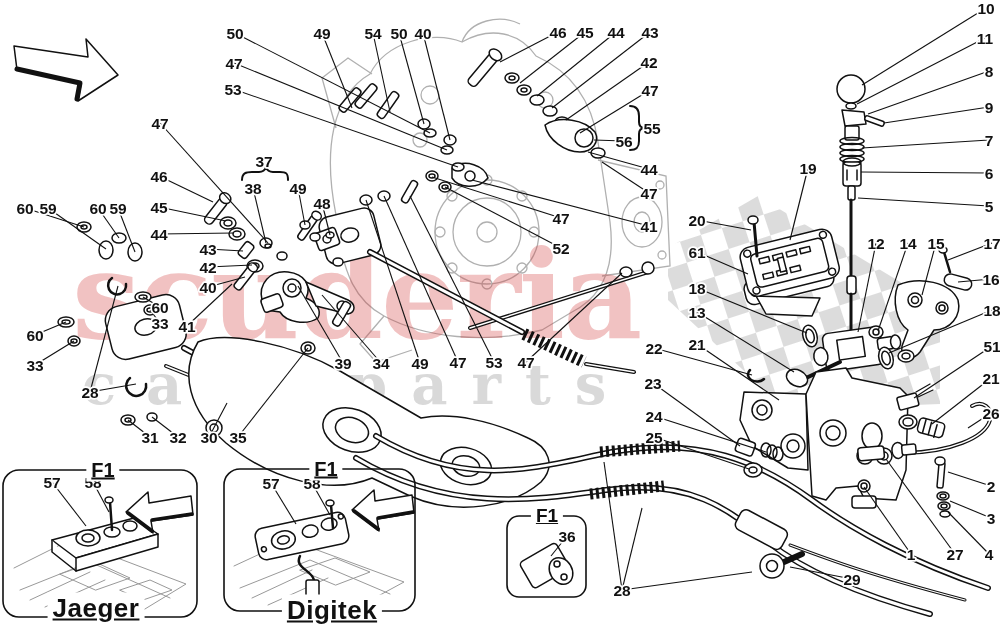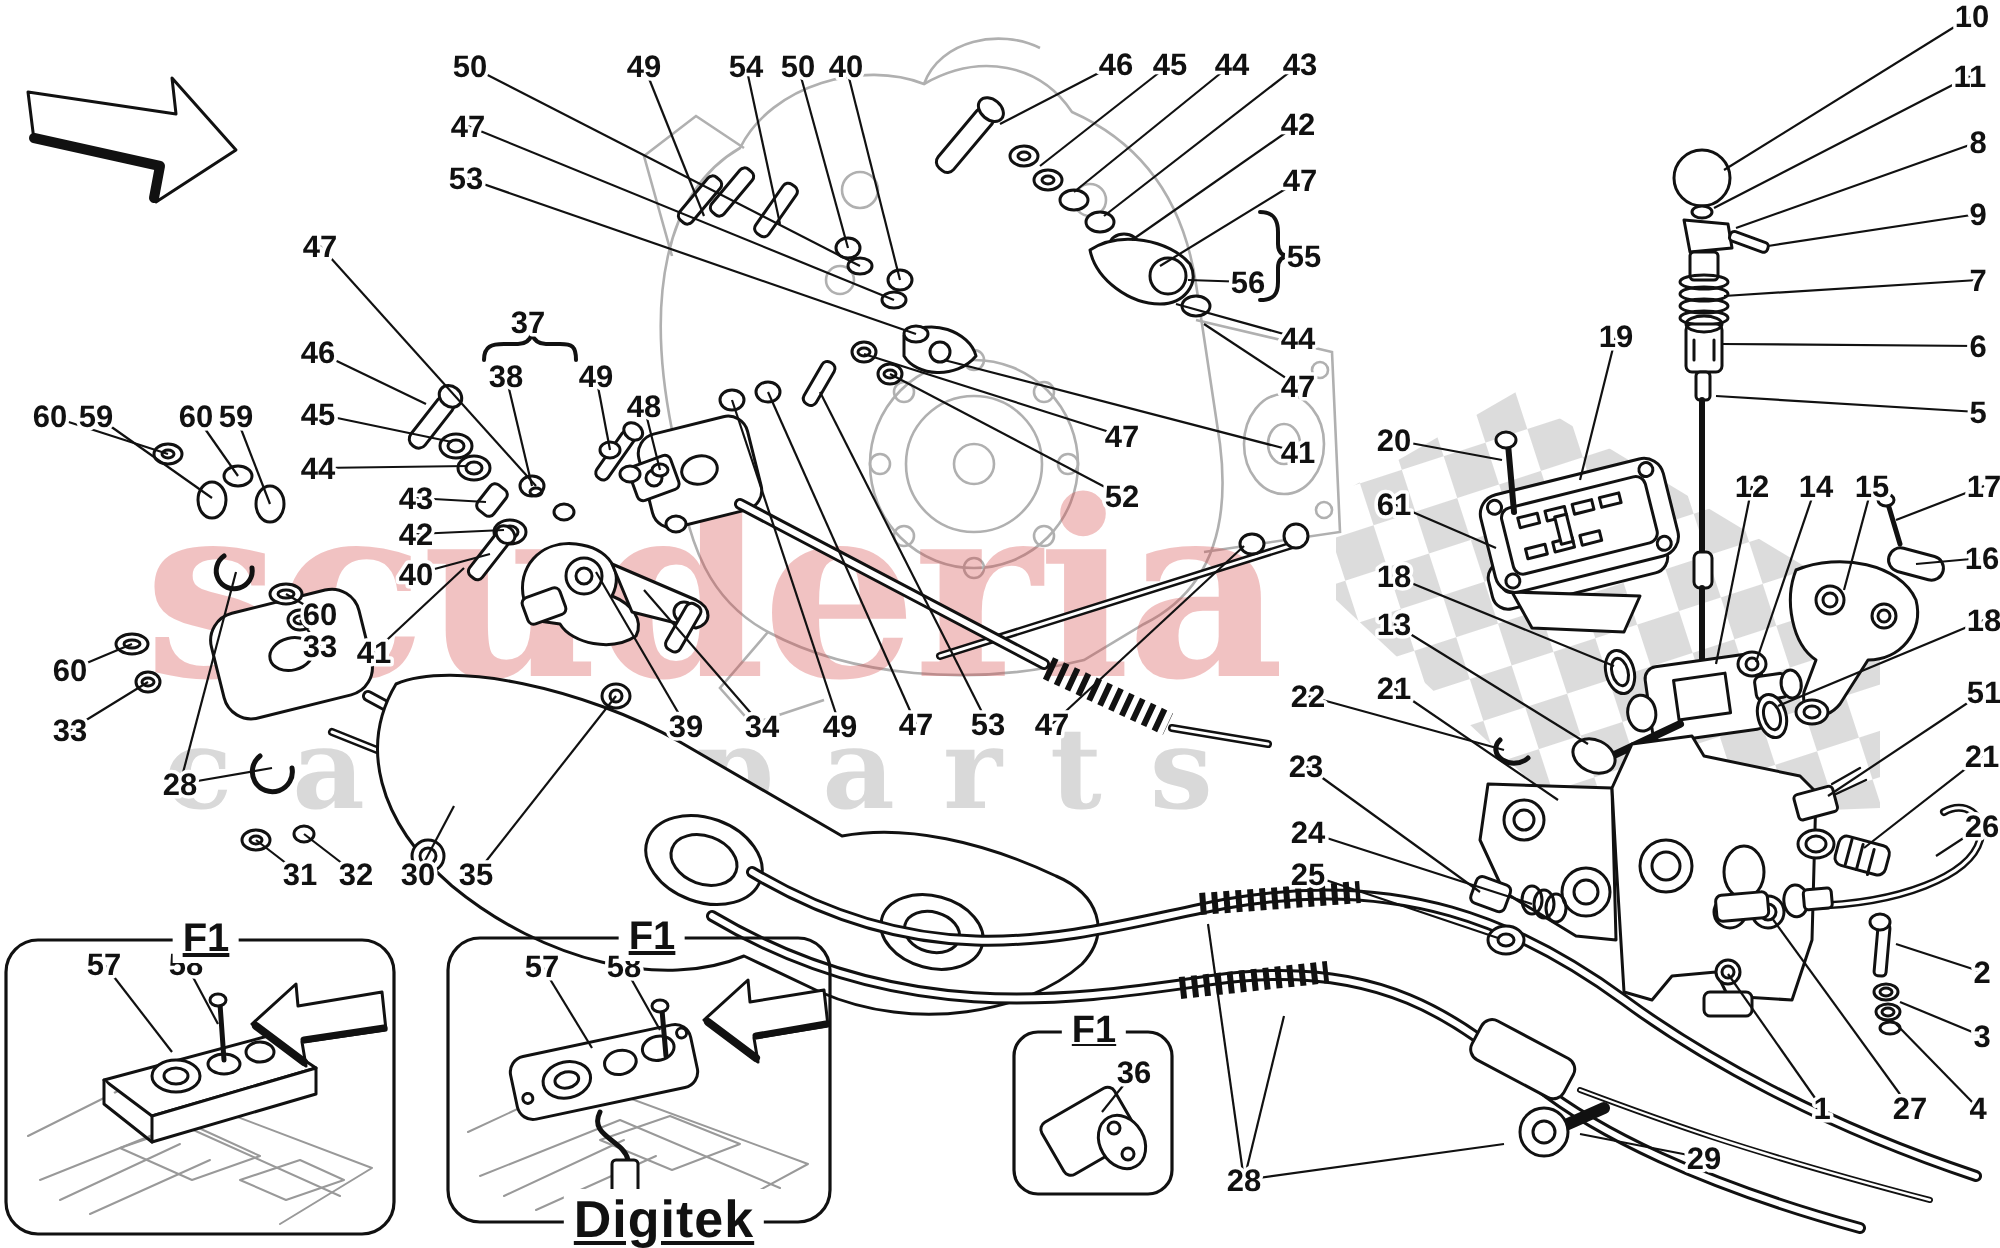--- a/index.html
+++ b/index.html
@@ -659,14 +659,15 @@
         <text x="93" y="487.5" text-anchor="middle" class="callout">58</text>
         <text x="271" y="488.5" text-anchor="middle" class="callout">57</text>
         <text x="312" y="488.5" text-anchor="middle" class="callout">58</text>
         <text x="567" y="541.5" text-anchor="middle" class="callout">36</text>
       </g>
 </svg>
 
 <span class="overlay-label f1tag" style="left:103px;top:470px;">F1</span>
 <span class="overlay-label f1tag" style="left:326px;top:469px;">F1</span>
 <span class="overlay-label f1tag" style="left:547px;top:516px;font-size:19px;">F1</span>
+<span class="overlay-label caption" style="left:96px;top:608px;">Jaeger</span>
 <span class="overlay-label caption" style="left:332px;top:610px;">Digitek</span>
 </div>
 
 </body></html>

